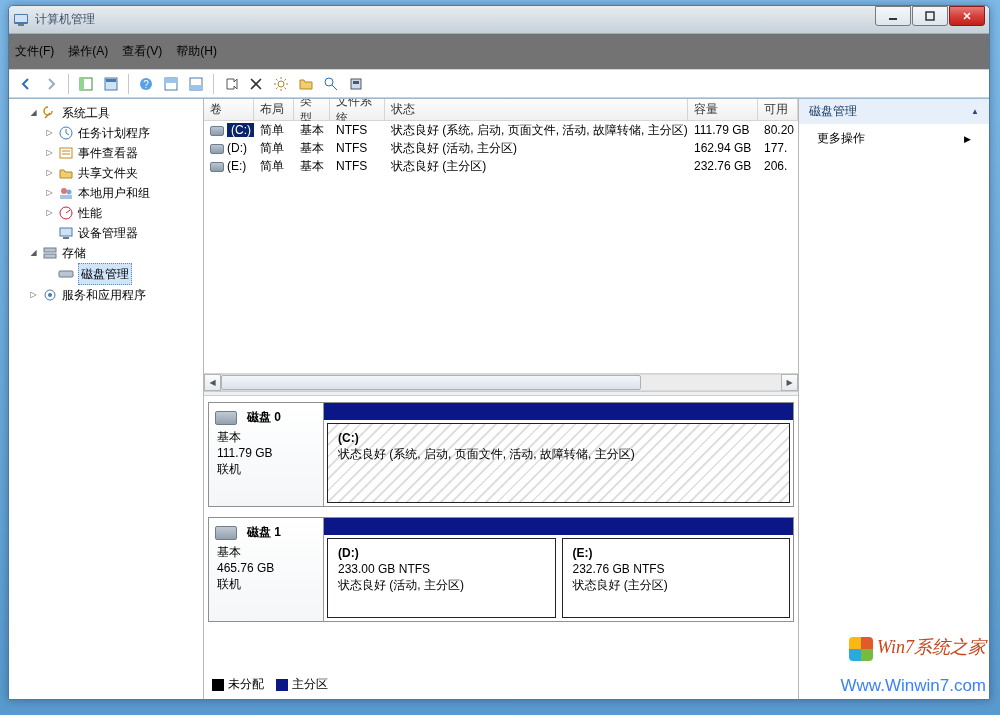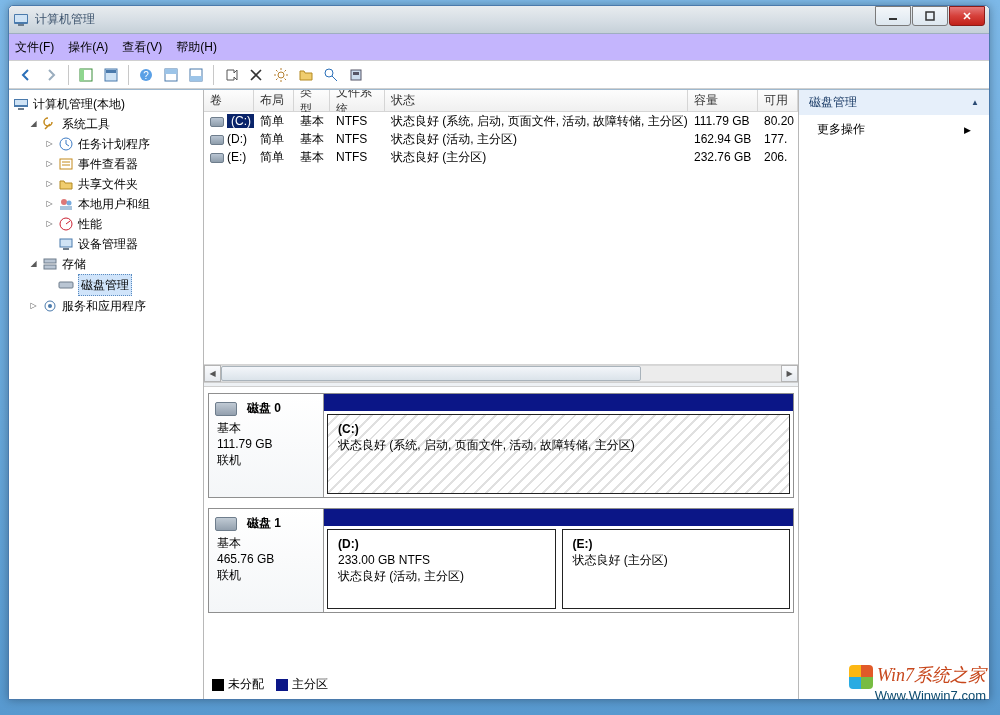--- a/index.html
+++ b/index.html
@@ -42,25 +42,25 @@
   border: 1px solid #7a7a7a;
   border-radius: 0 0 3px 3px;
   display: flex; align-items: center; justify-content: center;
   font-family: sans-serif;
   font-size: 10px;
   background: linear-gradient(180deg,#f4f7fa,#dde7ef);
   color:#333;
 }
 .win-btn.close { background: linear-gradient(180deg,#e57a7a 0%,#d6403a 50%,#c1211a 100%); color:#fff; border-color:#8b1b17;}
 .menubar {
-  height: 27px;
+  height: 36px;
   display: flex;
   align-items: center;
   padding: 0 6px;
-  background:#c4b5fd;
+  background:#737373;
   border-bottom: 1px solid #d0d0d0;
 }
 .menubar span { margin-right: 14px; cursor: default; }
 .toolbar {
   height: 28px;
   background: #fff;
   border-bottom: 1px solid #d0d0d0;
   display: flex;
   align-items: center;
   padding: 2px 6px;
@@ -135,22 +135,22 @@
 .legend{ position:absolute; bottom:2px; left:4px; display:flex; gap:12px; padding:4px 4px; align-items:center; font-size:12px;}
 .legend .sw{ width:12px; height:12px; display:inline-block; margin-right:4px; vertical-align:middle;}
 .legend .sw.black{ background:#000;} .legend .sw.navy{ background:#0b1687;}
 
 .actions-pane{ width:190px; background:#fff; display:flex; flex-direction:column;}
 .actions-head{ height:22px; background:linear-gradient(#fdfdfd,#f0f0f0); border-bottom:1px solid #d5d5d5; padding:0 8px; display:flex; align-items:center; font-weight:normal; color:#333;}
 .actions-sec{ background:#e6effa; color:#1a3b66; padding:4px 10px; display:flex; justify-content:space-between; align-items:center;}
 .actions-sec .tri{ font-size:8px; color:#2b4b74;}
 .actions-item{ padding:6px 18px; display:flex; justify-content:space-between; align-items:center;}
 .actions-item .tri{ font-size:9px;}
-.watermark{ position:absolute; right:14px; bottom:12px; font-family:"Segoe Script","Comic Sans MS",cursive; font-size:18px; font-style:italic; color:#c7471c; pointer-events:none; text-align:right; line-height:1.1;}
-.watermark .url{ font-size:13px; color:#0c4a6e; font-style:normal; font-family:"Segoe UI",sans-serif;}
+.watermark{ position:absolute; right:14px; bottom:19px; font-family:"Segoe Script","Comic Sans MS",cursive; font-size:18px; font-style:italic; color:#c7471c; pointer-events:none; text-align:right; line-height:1.1;}
+.watermark .url{ font-size:17px; color:#3b82f6; font-style:normal; font-family:"Segoe UI",sans-serif;margin-top:16px;}
 .watermark .flag{ display:inline-block; width:24px; height:24px; border-radius:4px; background:conic-gradient(#e15a29 0 90deg,#77bc42 0 180deg,#29abe2 0 270deg,#fcb714 0); margin-right:4px; vertical-align:middle;}
 </style>
 </head>
 <body>
 
 <div class="window">
 
   <div class="titlebar">
     <svg class="app-icon" viewBox="0 0 16 16">
         <rect x="1" y="2" width="14" height="10" rx="1" fill="#4a7aac"></rect>
@@ -261,30 +261,20 @@
           <rect x="5" y="5" width="6" height="3" fill="#556"></rect>
         </svg>
       </div>
   </div>
 
   <div class="content">
 
     <div class="tree-pane tree">
       <ul>
         <li>
-          <div class="node">
-            <span class="icon">
-                <svg viewBox="0 0 16 16">
-                  <rect x="1" y="3" width="14" height="8" fill="#4a7aac"></rect>
-                  <rect x="2" y="4" width="12" height="5" fill="#cfe3f5"></rect>
-                  <rect x="5" y="12" width="6" height="2" fill="#6e7d8c"></rect>
-                </svg>
-              </span>
-            <span>计算机管理(本地)</span>
-          </div>
           <ul>
             <li>
               <div class="node">
                 <span class="expander">◢</span>
                 <span class="icon">
                     <svg viewBox="0 0 16 16">
                       <path d="M3 13 L8 8 M6 2a4 4 0 104 4" stroke="#c48a1d" fill="none" stroke-width="1.5"></path>
                     </svg>
                   </span>
                 <span>系统工具</span>
@@ -483,20 +473,21 @@
             <div class="disk-parts">
               <div class="disk-bar"></div>
               <div class="parts">
                 <div class="part">
                   <div class="pname">(D:)</div>
                   <div>233.00 GB NTFS</div>
                   <div>状态良好 (活动, 主分区)</div>
                 </div>
                 <div class="part">
                   <div class="pname">(E:)</div>
+                  <div>232.76 GB NTFS</div>
                   <div>状态良好 (主分区)</div>
                 </div>
               </div>
             </div>
           </div>
           <div class="legend">
           <span><span class="sw black"></span><span>未分配</span></span>
           <span><span class="sw navy"></span><span>主分区</span></span>
         </div>
       </div>

